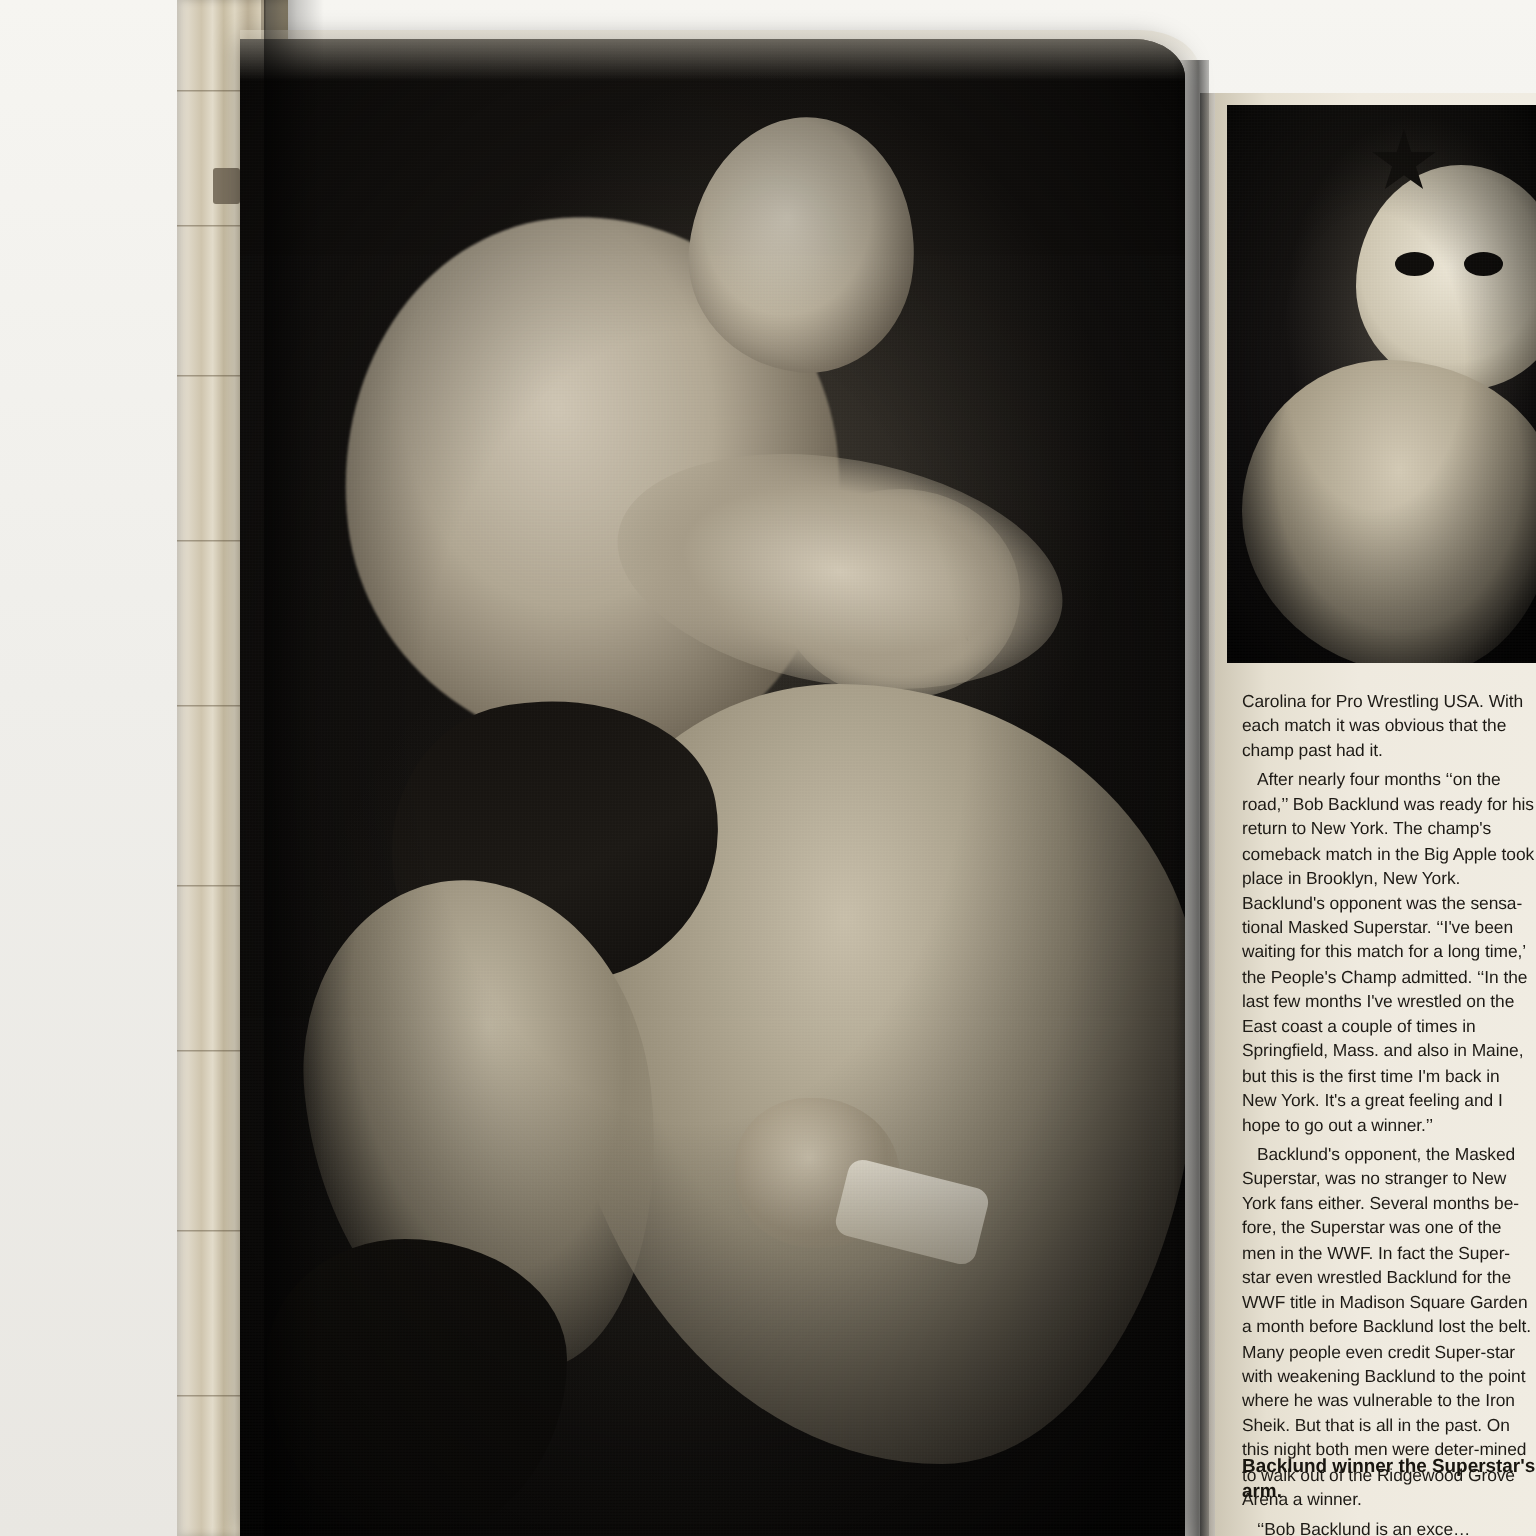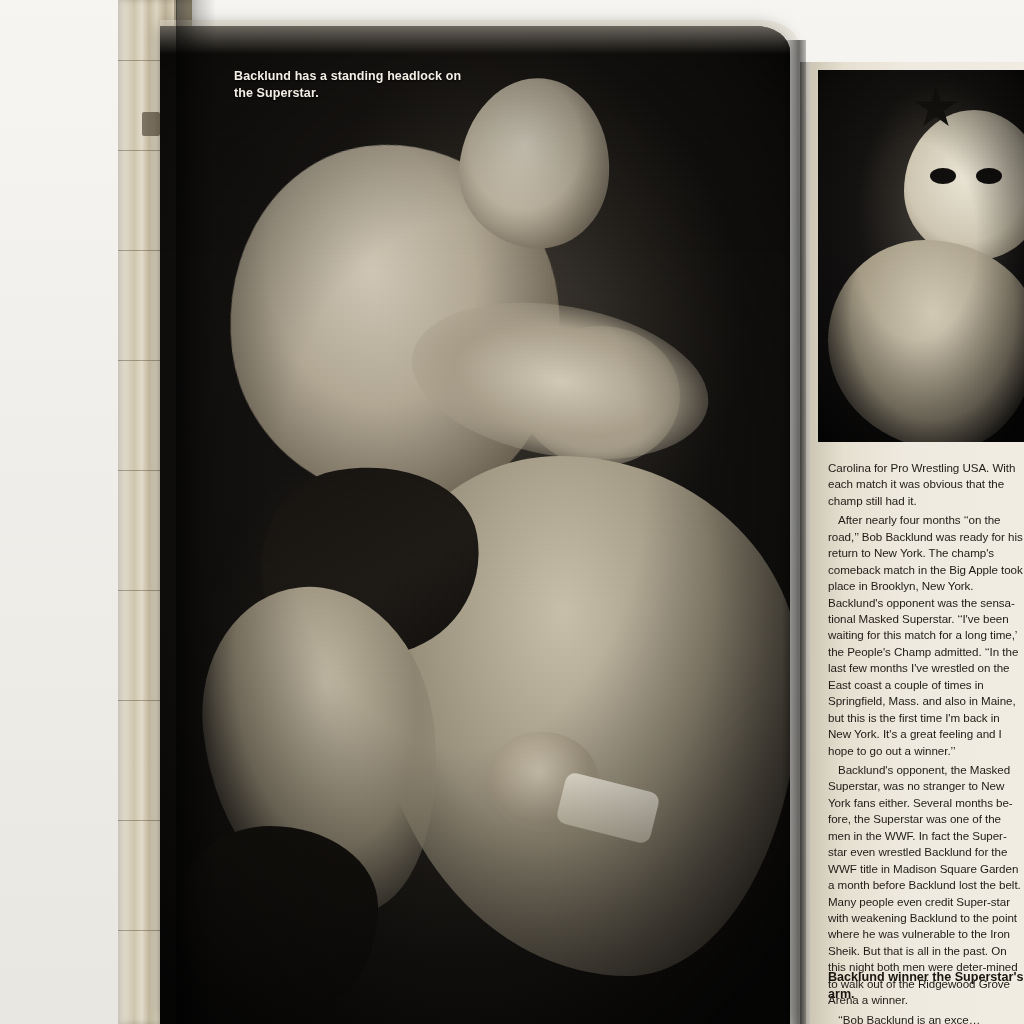--- a/index.html
+++ b/index.html
@@ -347,21 +347,20 @@
       <div class="fig-a-arm"></div>
       <div class="fig-b-body"></div>
       <div class="fig-a-trunks"></div>
       <div class="fig-a-leg"></div>
       <div class="fist"></div>
       <div class="wristband"></div>
       <div class="fig-boot"></div>
       <div class="vignette"></div>
       <div class="grain"></div>
     </div>
-    <div class="photo-caption">Backlund has a standing headlock on the Superstar.</div>
   </div>
 
   <div class="top-curl"></div>
   <div class="gutter-shadow"></div>
   <div class="spine-dark"></div>
   <div class="page-edge-right"></div>
 
   <div class="right-page">
     <div class="right-page-inner"></div>
 
@@ -370,21 +369,21 @@
       <div class="mask-star"></div>
       <div class="mask-eye l"></div>
       <div class="mask-eye r"></div>
       <div class="right-arm"></div>
       <div class="right-fist"></div>
       <div class="vignette"></div>
       <div class="grain"></div>
     </div>
 
     <div class="col-text">
-      <p>Carolina for Pro Wrestling USA. With each match it was obvious that the champ still had it.</p>
+      <p>Carolina for Pro Wrestling USA. With each match it was obvious that the champ past had it.</p>
       <p class="indent">After nearly four months ‘‘on the road,’’ Bob Backlund was ready for his return to New York. The champ's comeback match in the Big Apple took place in Brooklyn, New York. Backlund's opponent was the sensa-tional Masked Superstar. ‘‘I've been waiting for this match for a long time,’ the People's Champ admitted. ‘‘In the last few months I've wrestled on the East coast a couple of times in Springfield, Mass. and also in Maine, but this is the first time I'm back in New York. It's a great feeling and I hope to go out a winner.’’</p>
       <p class="indent">Backlund's opponent, the Masked Superstar, was no stranger to New York fans either. Several months be-fore, the Superstar was one of the men in the WWF. In fact the Super-star even wrestled Backlund for the WWF title in Madison Square Garden a month before Backlund lost the belt. Many people even credit Super-star with weakening Backlund to the point where he was vulnerable to the Iron Sheik. But that is all in the past. On this night both men were deter-mined to walk out of the Ridgewood Grove Arena a winner.</p>
       <p class="indent">‘‘Bob Backlund is an exce…</p>
     </div>
 
     <div class="col-caption">Backlund winner the Superstar's arm.</div>
   </div>
 
 </div>
 

